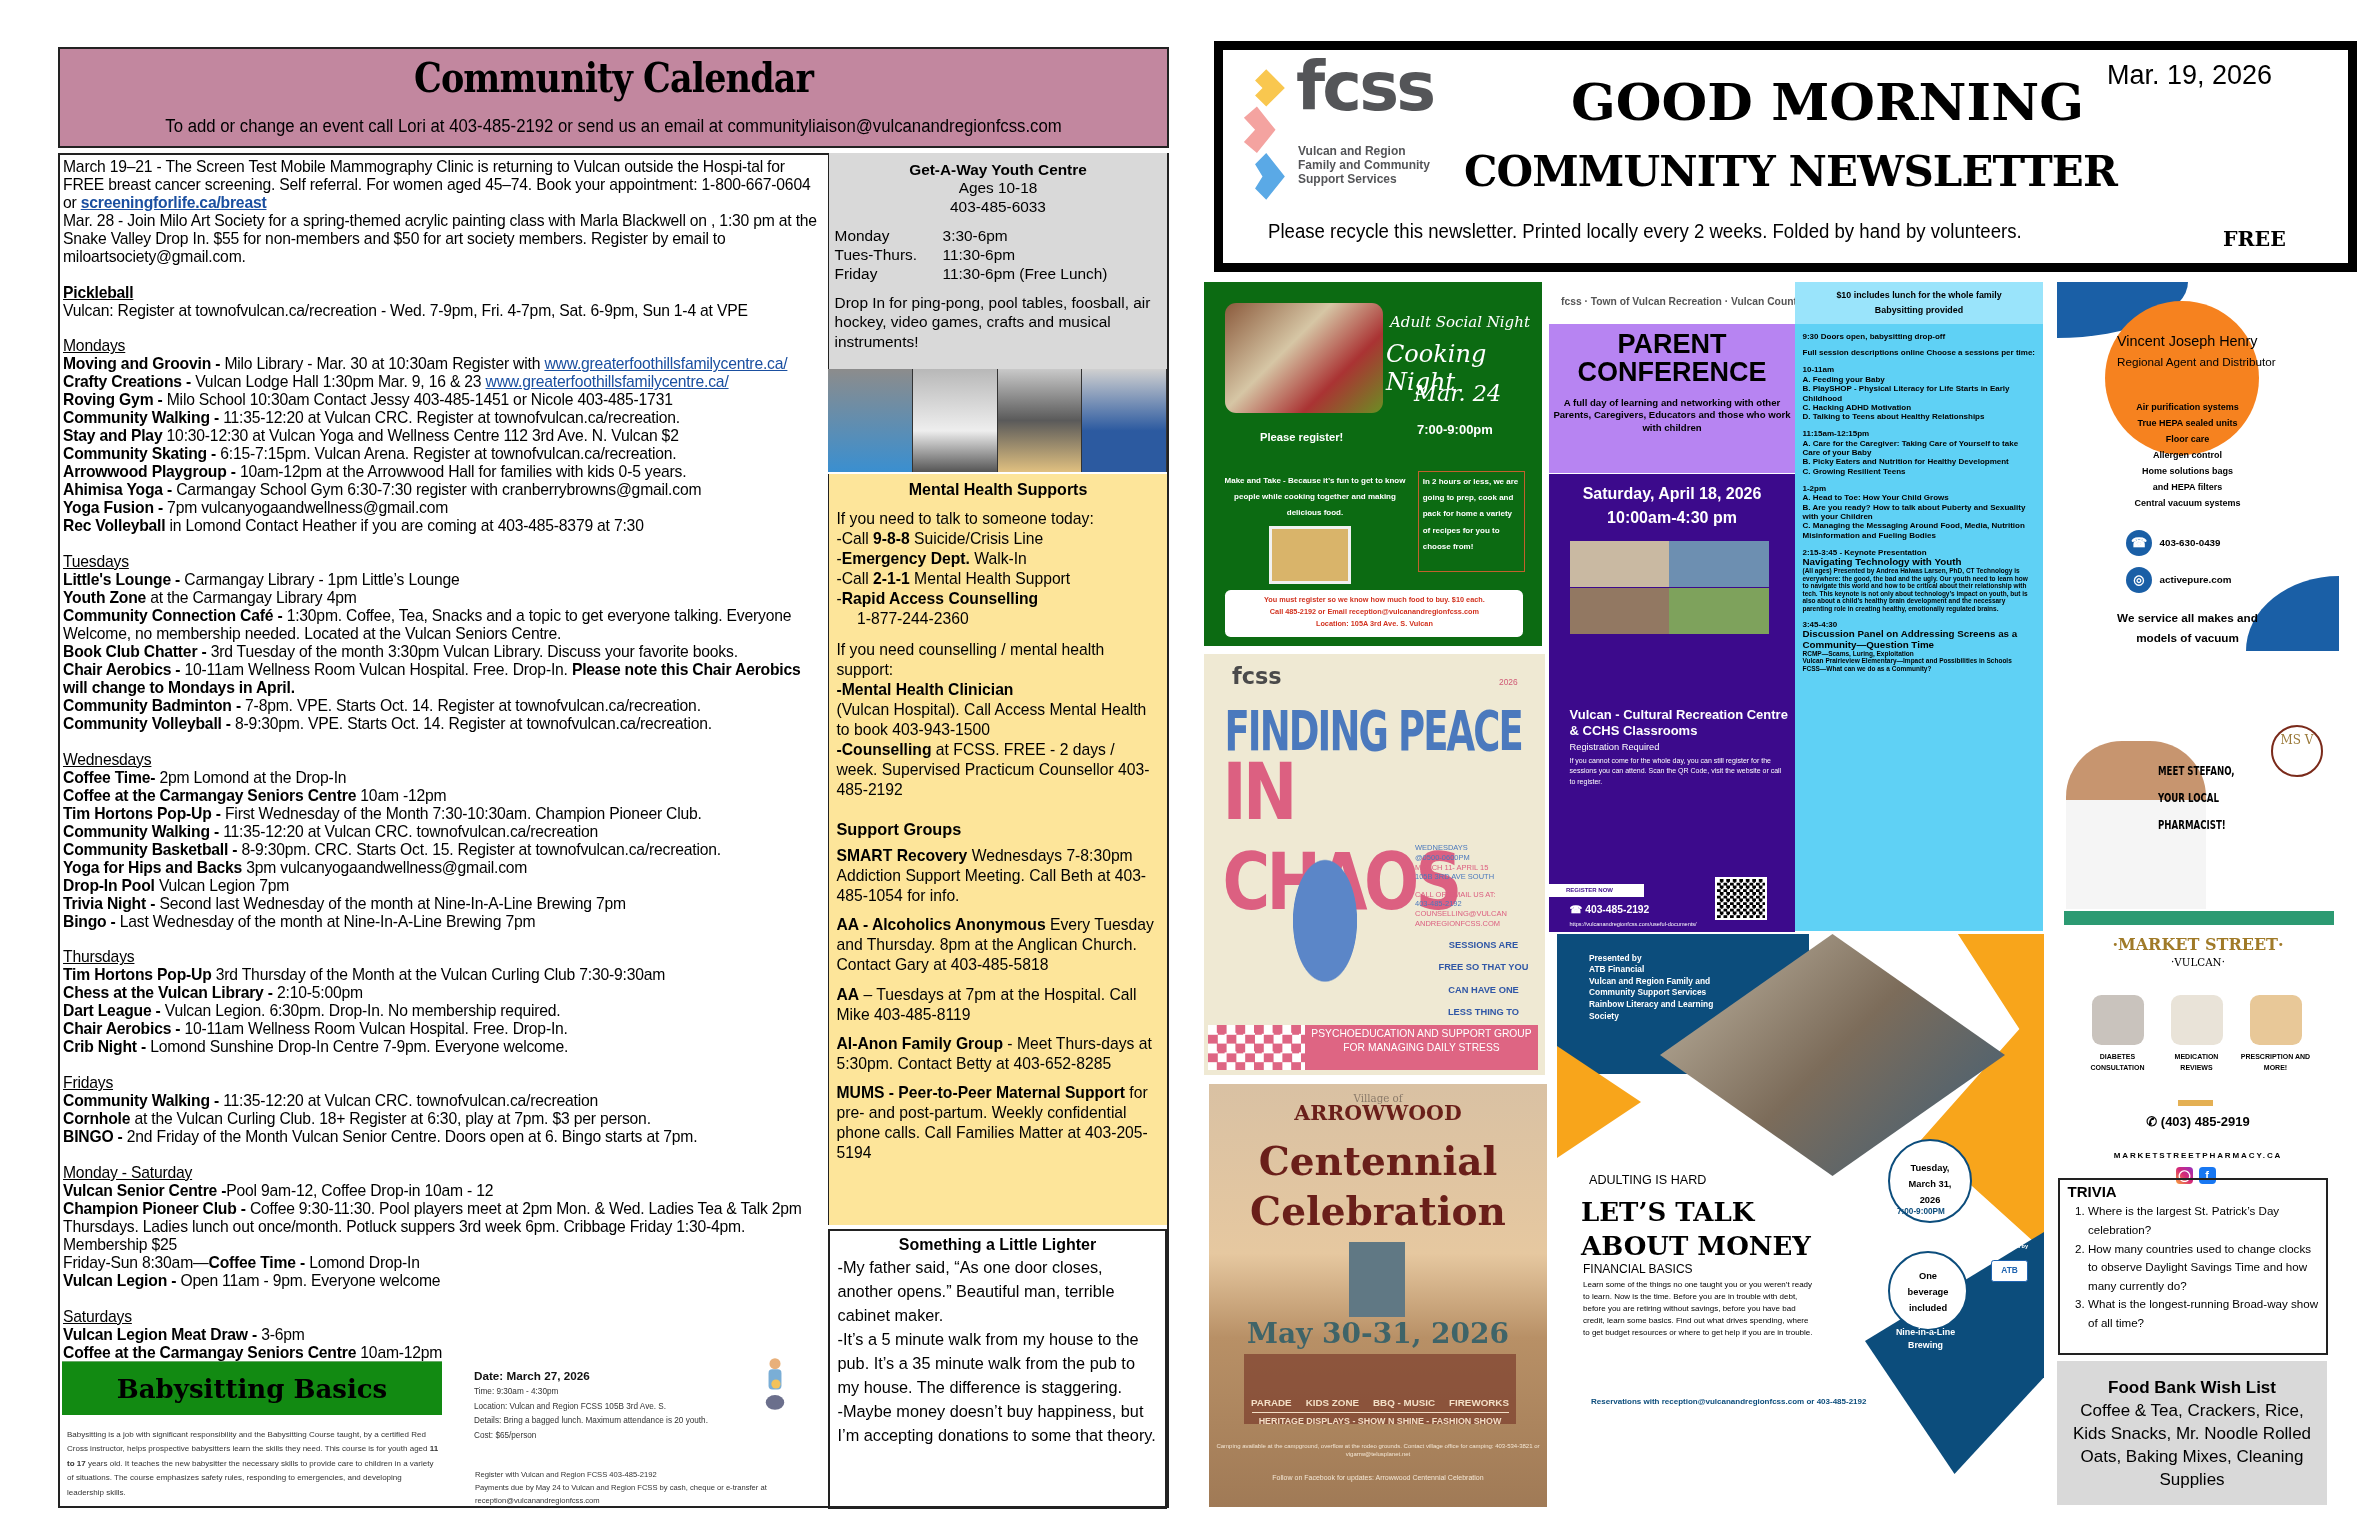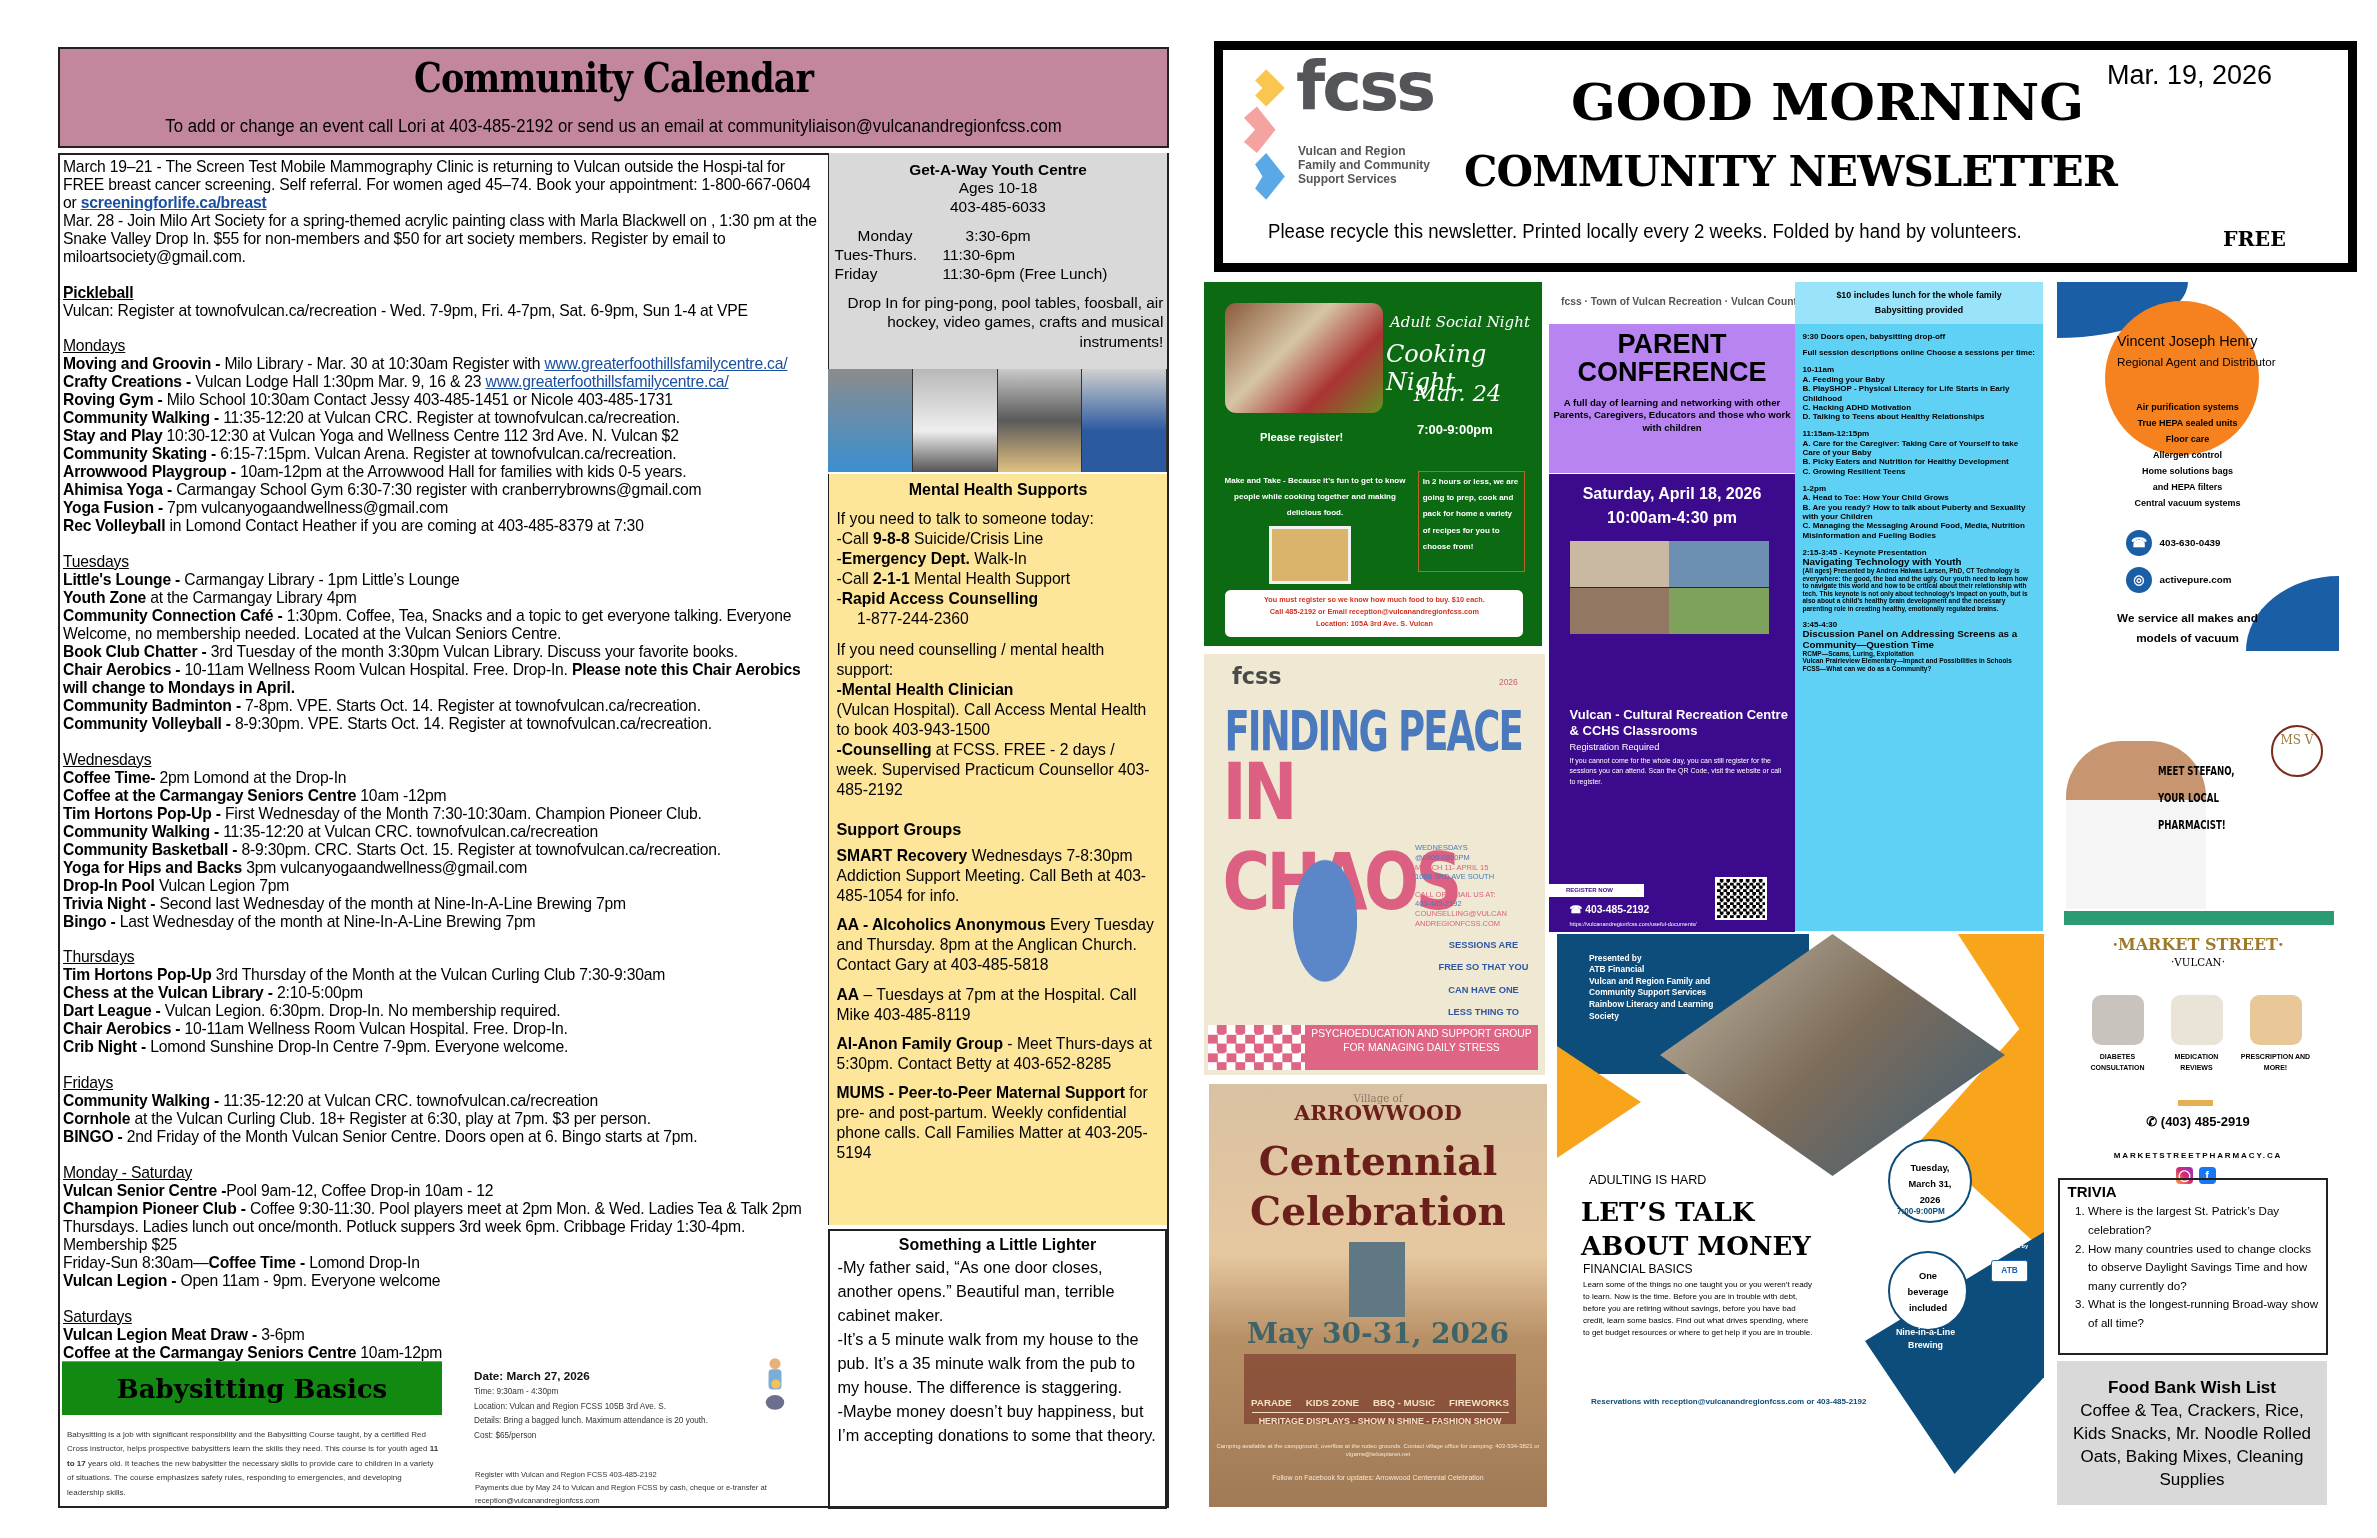--- a/index.html
+++ b/index.html
@@ -244,34 +244,34 @@
         <div><b>Coffee at the Arrowwood Museum</b><span> 9:00am.</span></div>
       </div>
     </div>
 </div>
 
 <div id="youth" class="abs">
   <div style="padding-top:7.5px" class="b">Get-A-Way Youth Centre</div>
   <div>Ages 10-18</div>
   <div>403-485-6033</div>
   <div id="youth-hours" style="text-align:left;padding:11.2px 3.7px 0 5.6px">
-      <div style="display: flex; margin-left: 23px;">
+      <div style="display: flex;">
         <span style="width: 108px;">Monday</span>
         <span>3:30-6pm</span>
       </div>
       <div style="display: flex;">
         <span style="width: 108px;">Tues-Thurs.</span>
         <span>11:30-6pm</span>
       </div>
       <div style="display: flex;">
         <span style="width: 108px;">Friday</span>
         <span>11:30-6pm (Free Lunch)</span>
       </div>
     </div>
-  <div style="text-align:right;padding:9.3px 3.7px 0 5.6px;line-height:19.6px">Drop In for ping-pong, pool tables, foosball, air hockey, video games, crafts and musical instruments!</div>
+  <div style="text-align:left;padding:9.3px 3.7px 0 5.6px;line-height:19.6px">Drop In for ping-pong, pool tables, foosball, air hockey, video games, crafts and musical instruments!</div>
 </div>
 <div id="youth-photo" class="abs">
   <div style="background:linear-gradient(#8c8c8c,#3a8fd0)"></div>
   <div style="background:linear-gradient(#b8b8b8,#eee 60%,#555)"></div>
   <div style="background:linear-gradient(#c9c9c9,#5a5a5a 50%,#e0c080)"></div>
   <div style="background:linear-gradient(#d0d0d0,#2c5aa0 60%)"></div>
 </div>
 
 <div id="mh" class="abs">
   <div class="t">Mental Health Supports</div>

